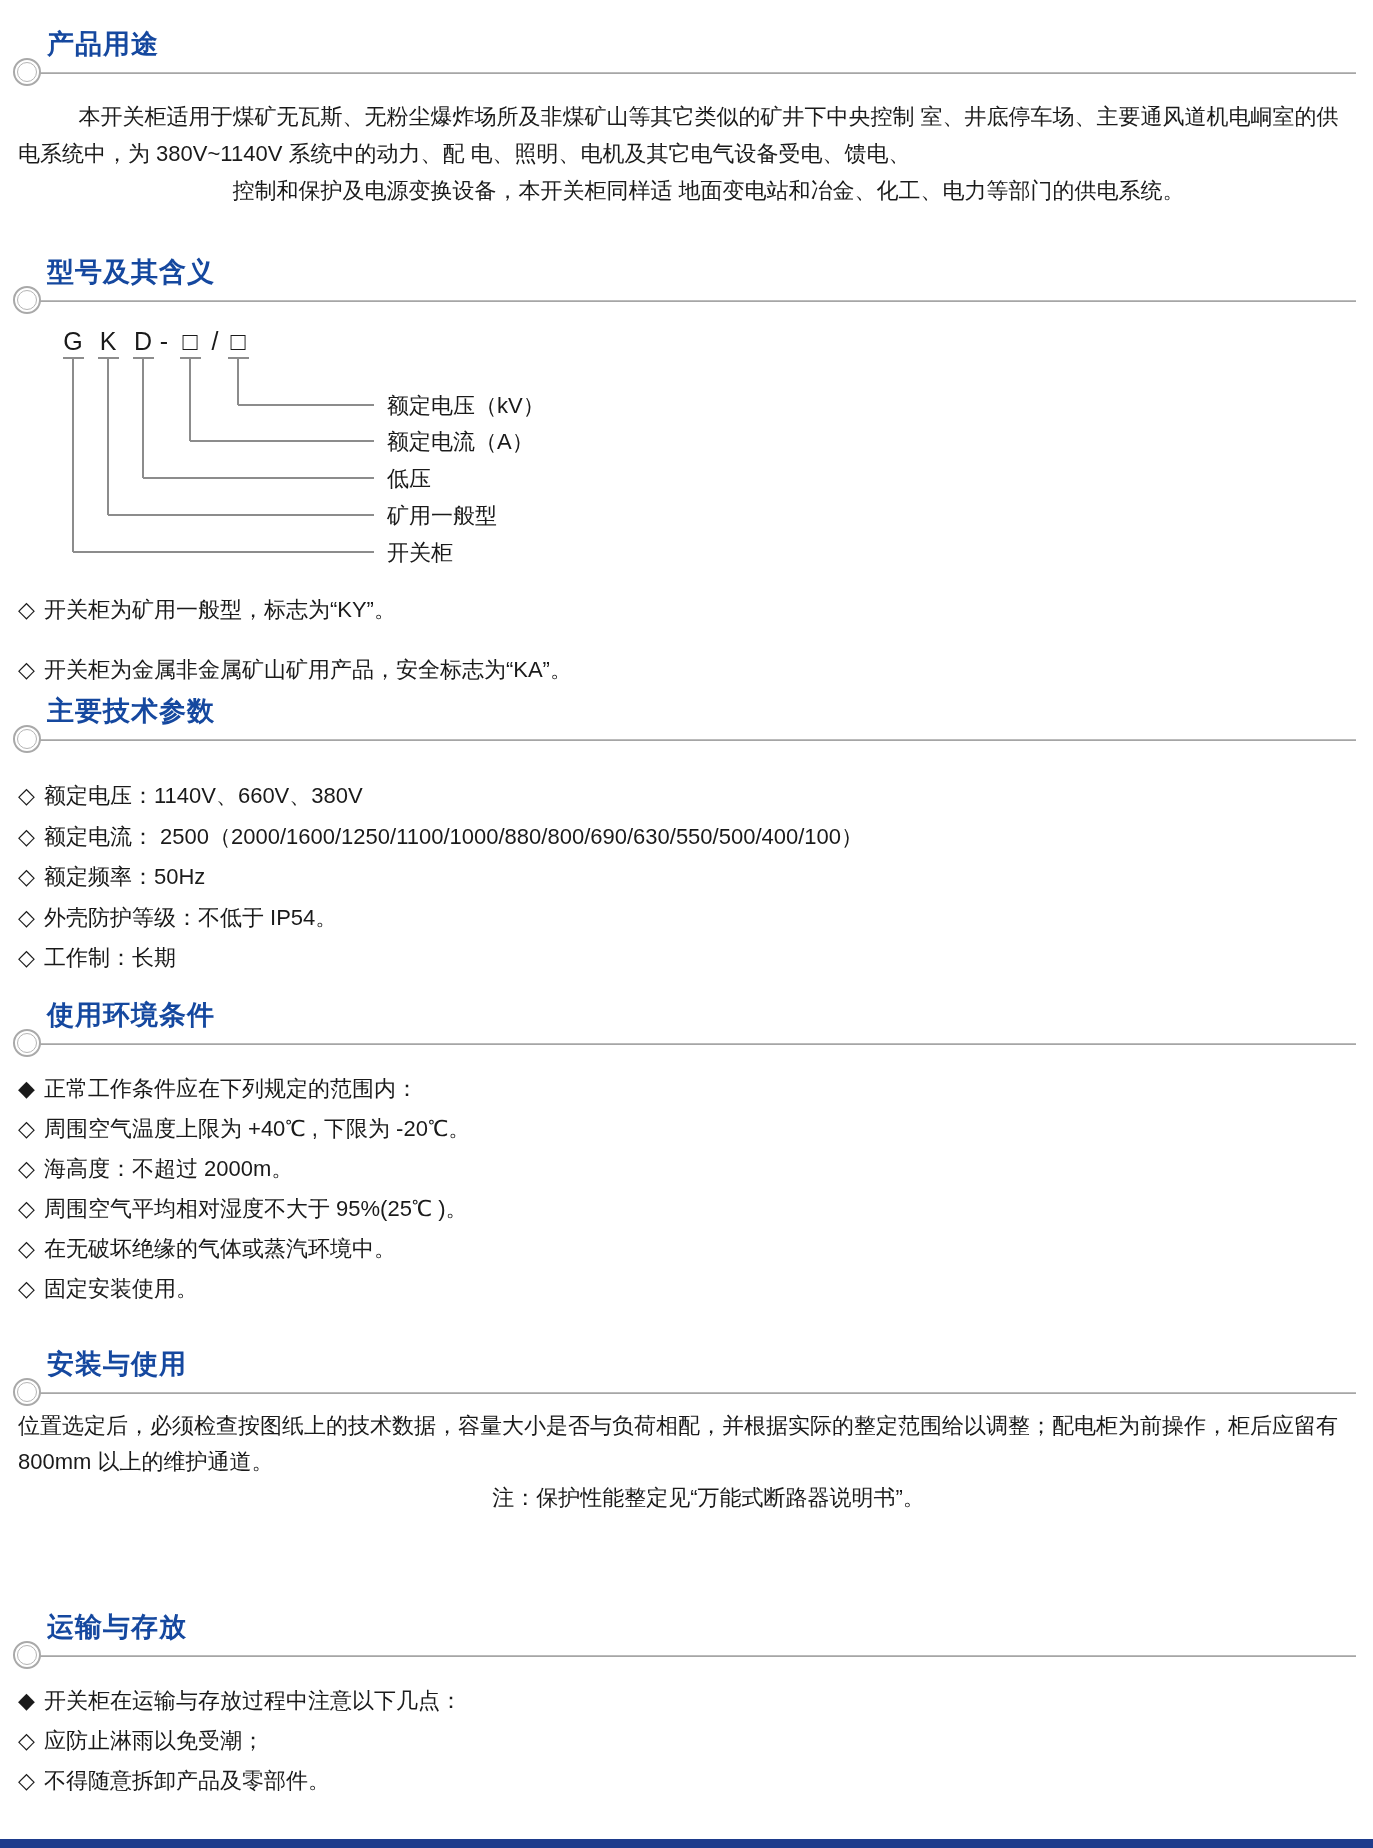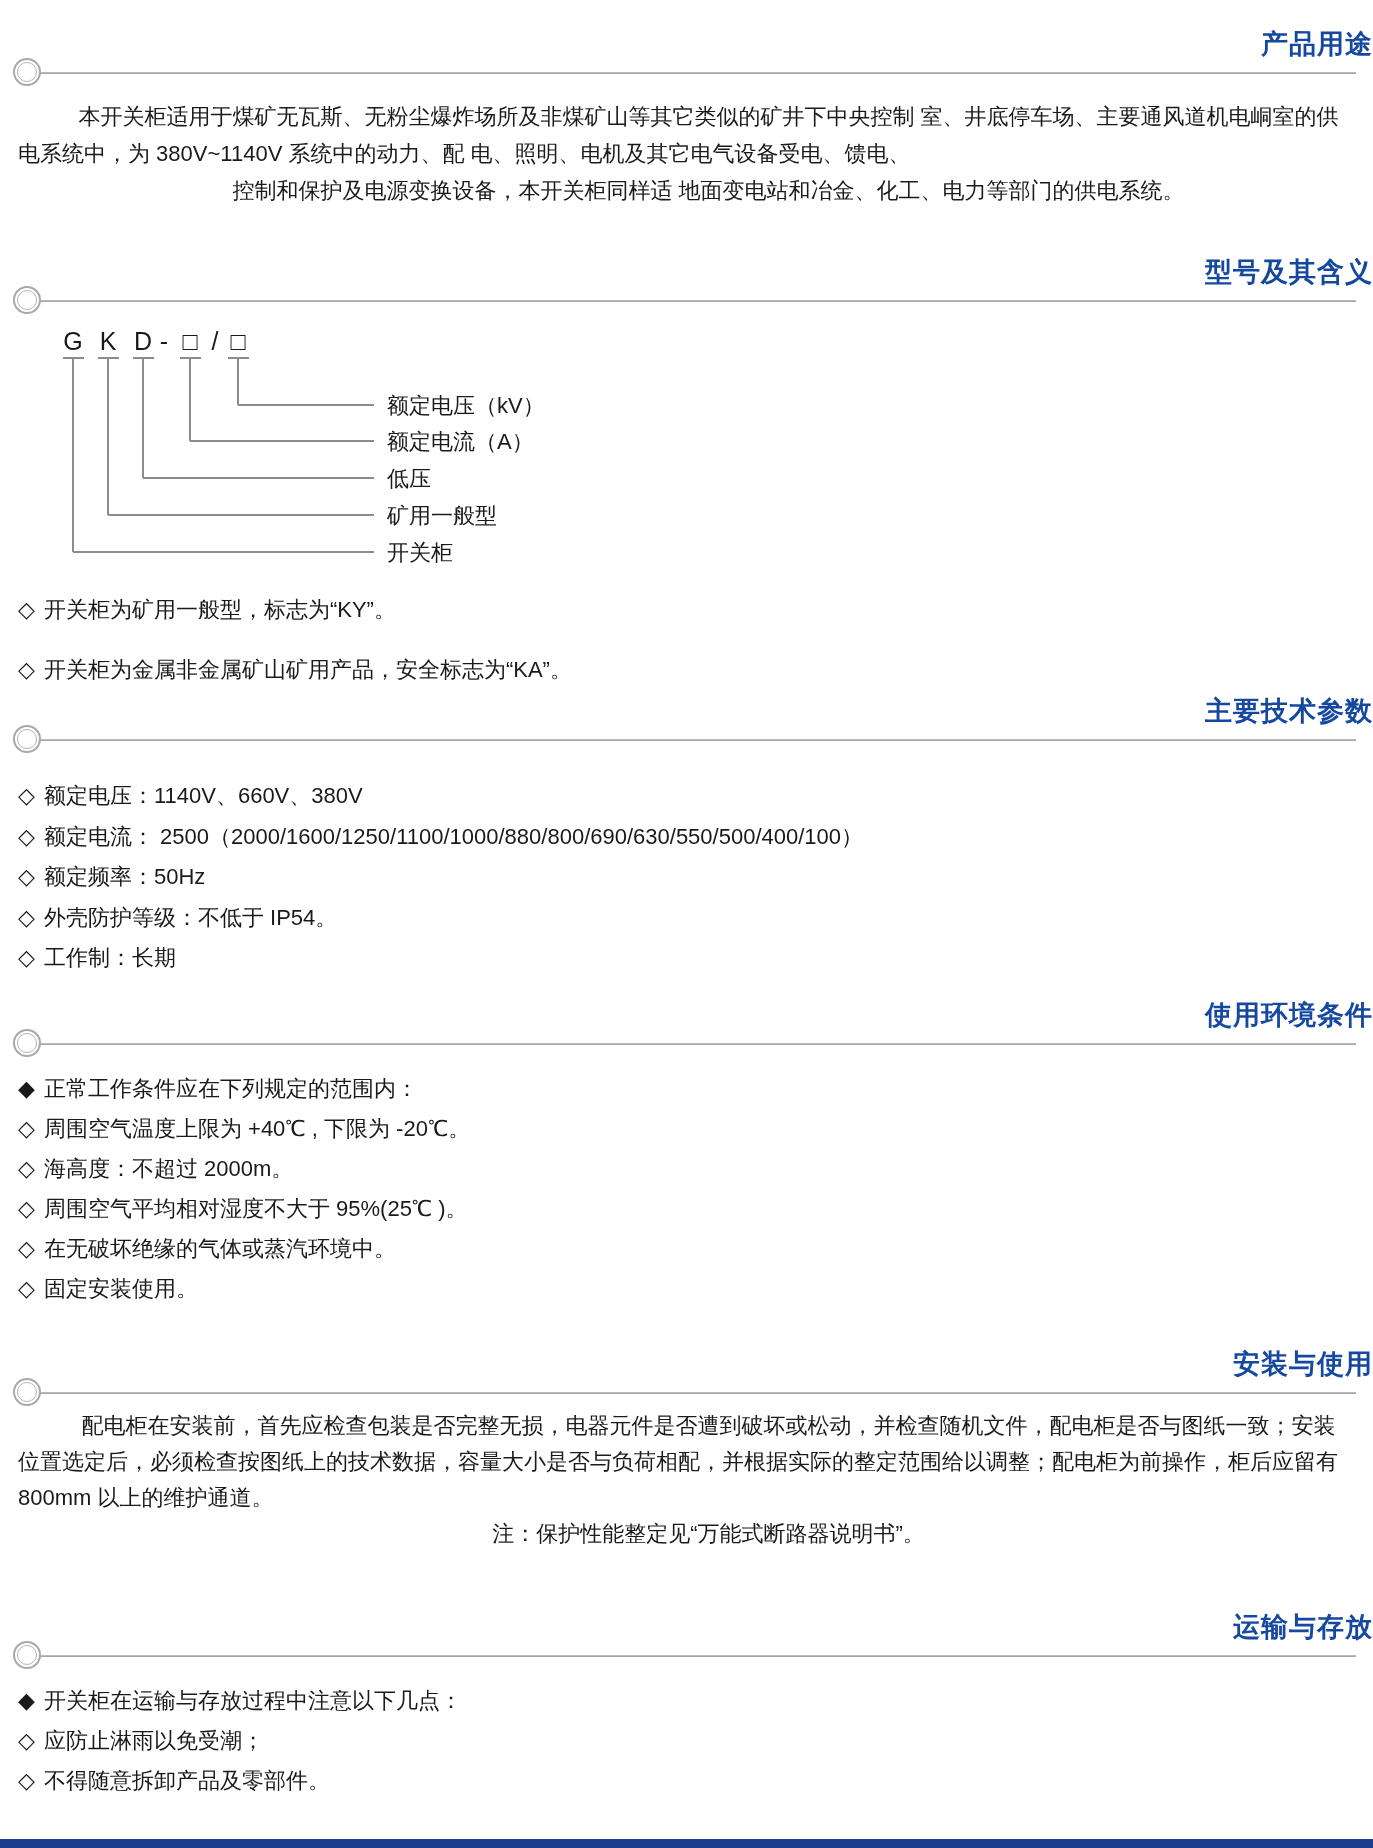--- a/index.html
+++ b/index.html
@@ -15,21 +15,20 @@
   section { position: absolute; left: 0; right: 0; }
 
   
   .sec-title {
     margin: 0 0 0 47px;
     font-size: 27px;
     line-height: 36px;
     font-weight: 700;
     color: #15489f;
     letter-spacing: 1px;
-    text-align: right;
   }
   .sec-rule {
     position: relative;
     height: 2px;
     margin: 10px 17px 0 30px;
     background: linear-gradient(#c6c6c6, #9b9b9b);
   }
   .ring {
     position: absolute;
     left: -17px;
@@ -195,21 +194,20 @@
       </div>
     </div>
   </section>
 
   <section style="top:1346px">
     <h2 class="sec-title">安装与使用</h2>
     <div class="sec-rule">
       <span class="ring"></span>
     </div>
     <div class="install-lines plines">
-      <div class="line indent">配电柜在安装前，首先应检查包装是否完整无损，电器元件是否遭到破坏或松动，并检查随机文件，配电柜是否与图纸一致；安装</div>
       <div class="line">位置选定后，必须检查按图纸上的技术数据，容量大小是否与负荷相配，并根据实际的整定范围给以调整；配电柜为前操作，柜后应留有</div>
       <div class="line">800mm 以上的维护通道。</div>
       <div class="line indent install-note">注：保护性能整定见“万能式断路器说明书”。</div>
     </div>
   </section>
 
   <section style="top:1609px">
     <h2 class="sec-title">运输与存放</h2>
     <div class="sec-rule">
       <span class="ring"></span>

